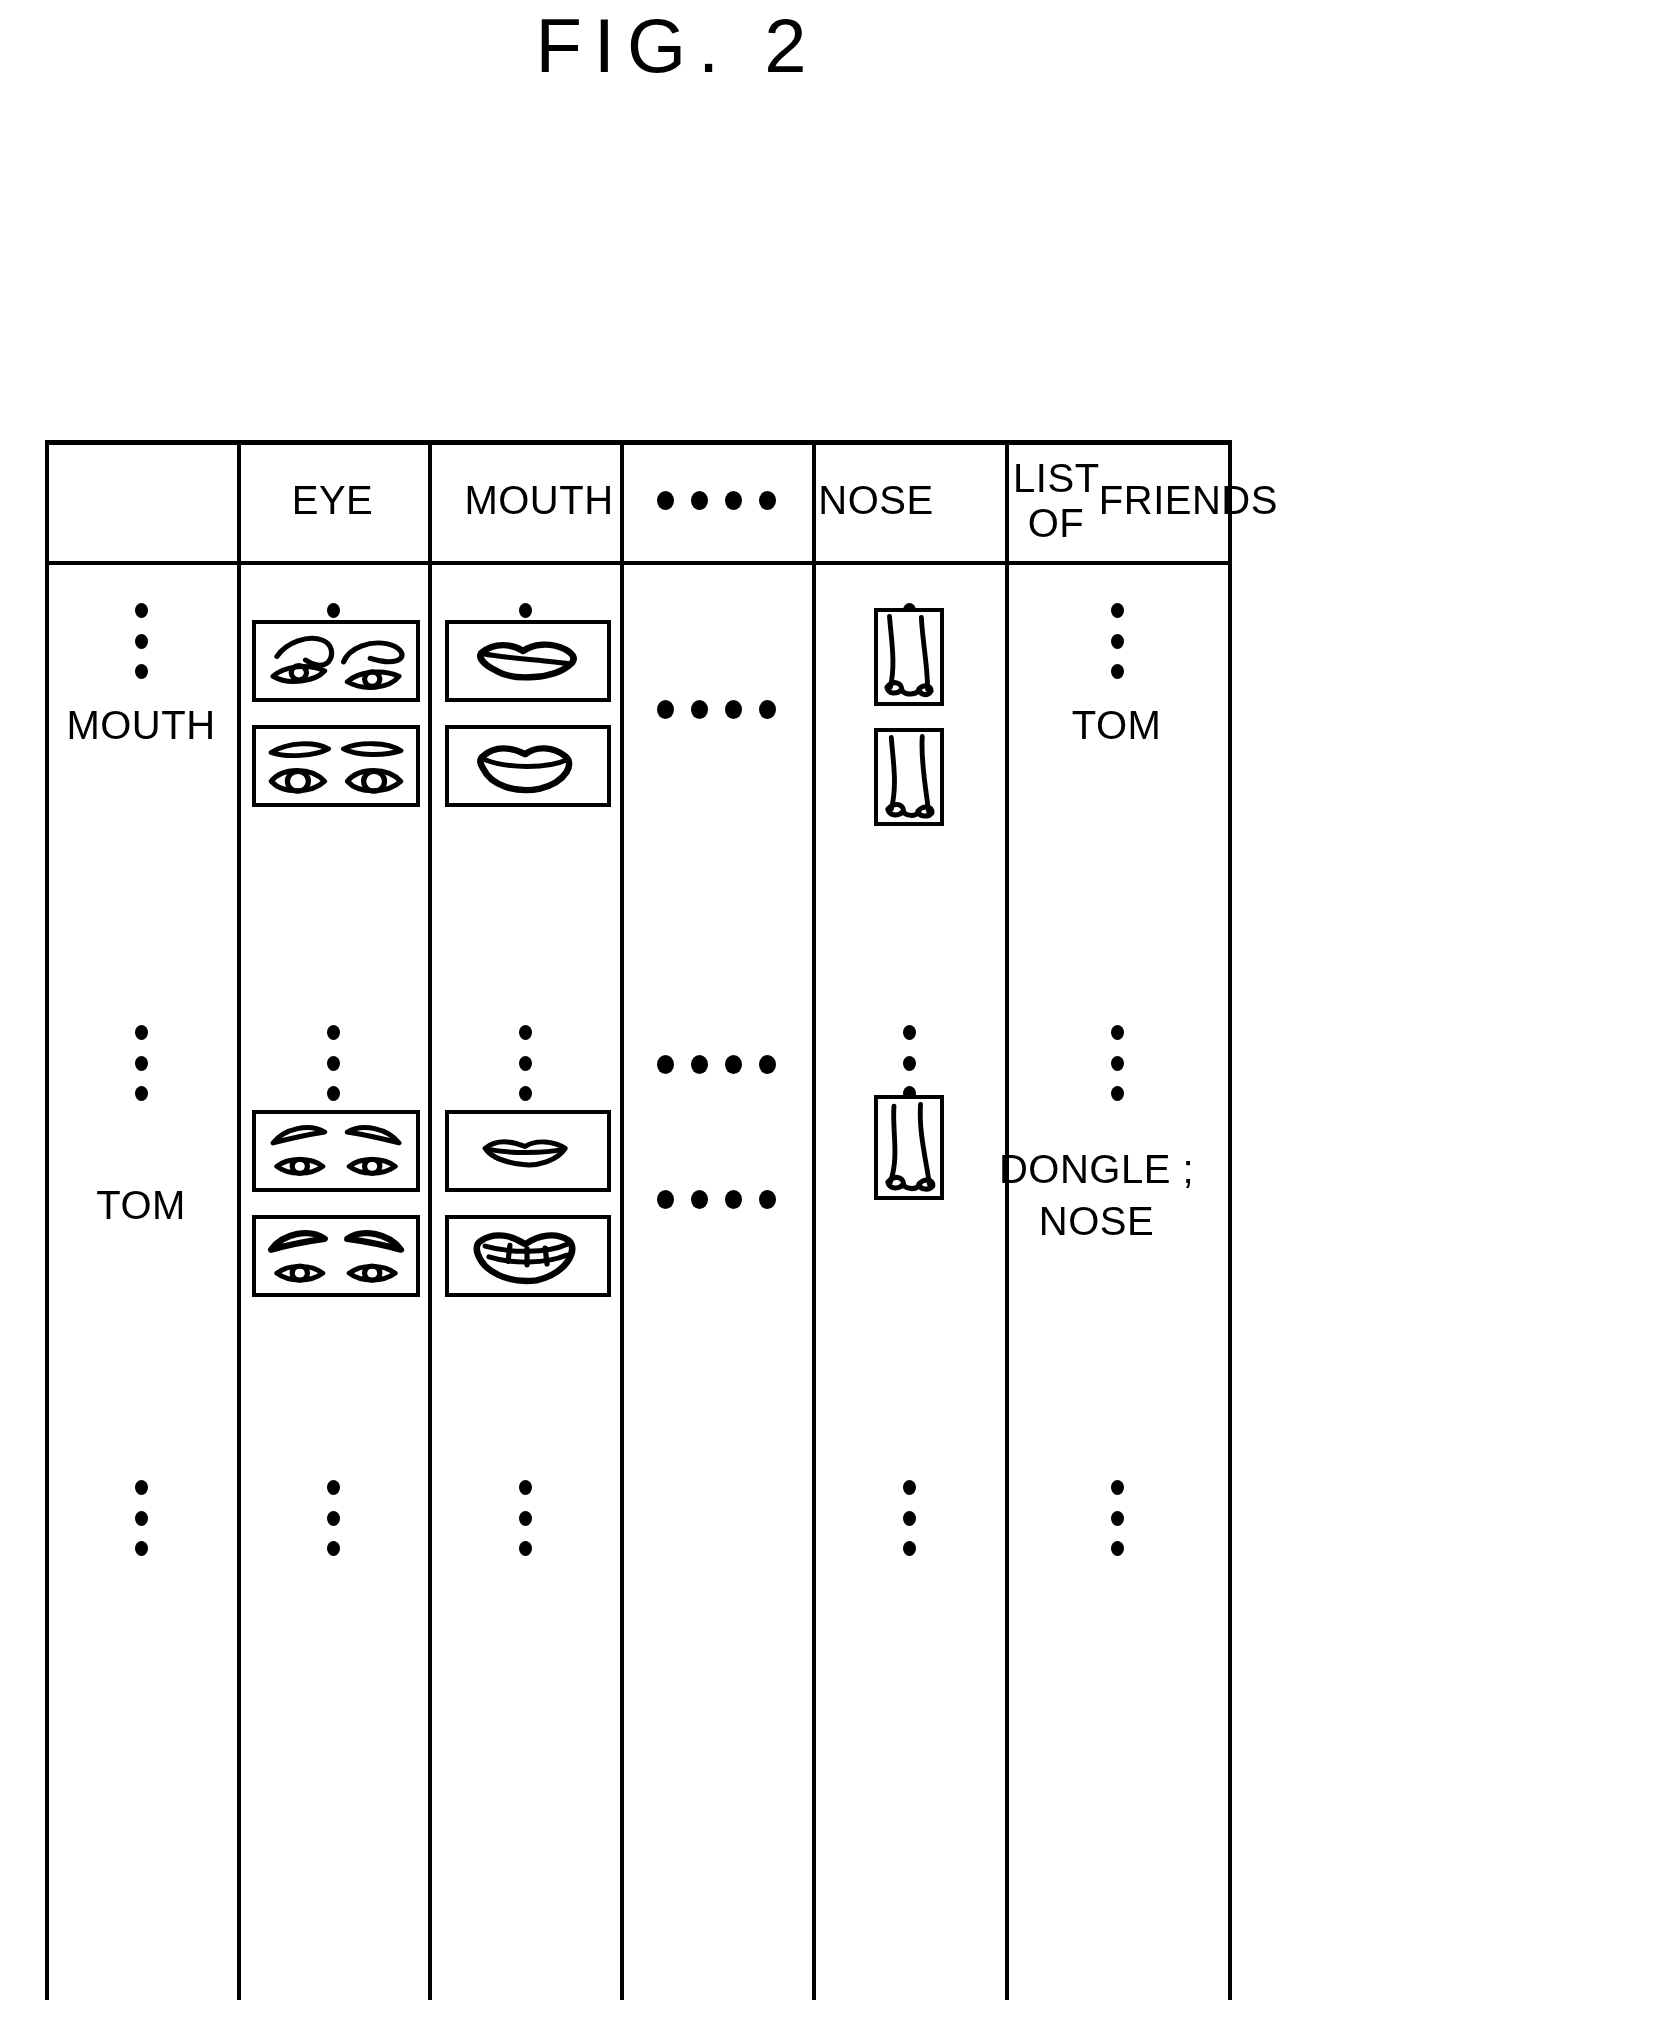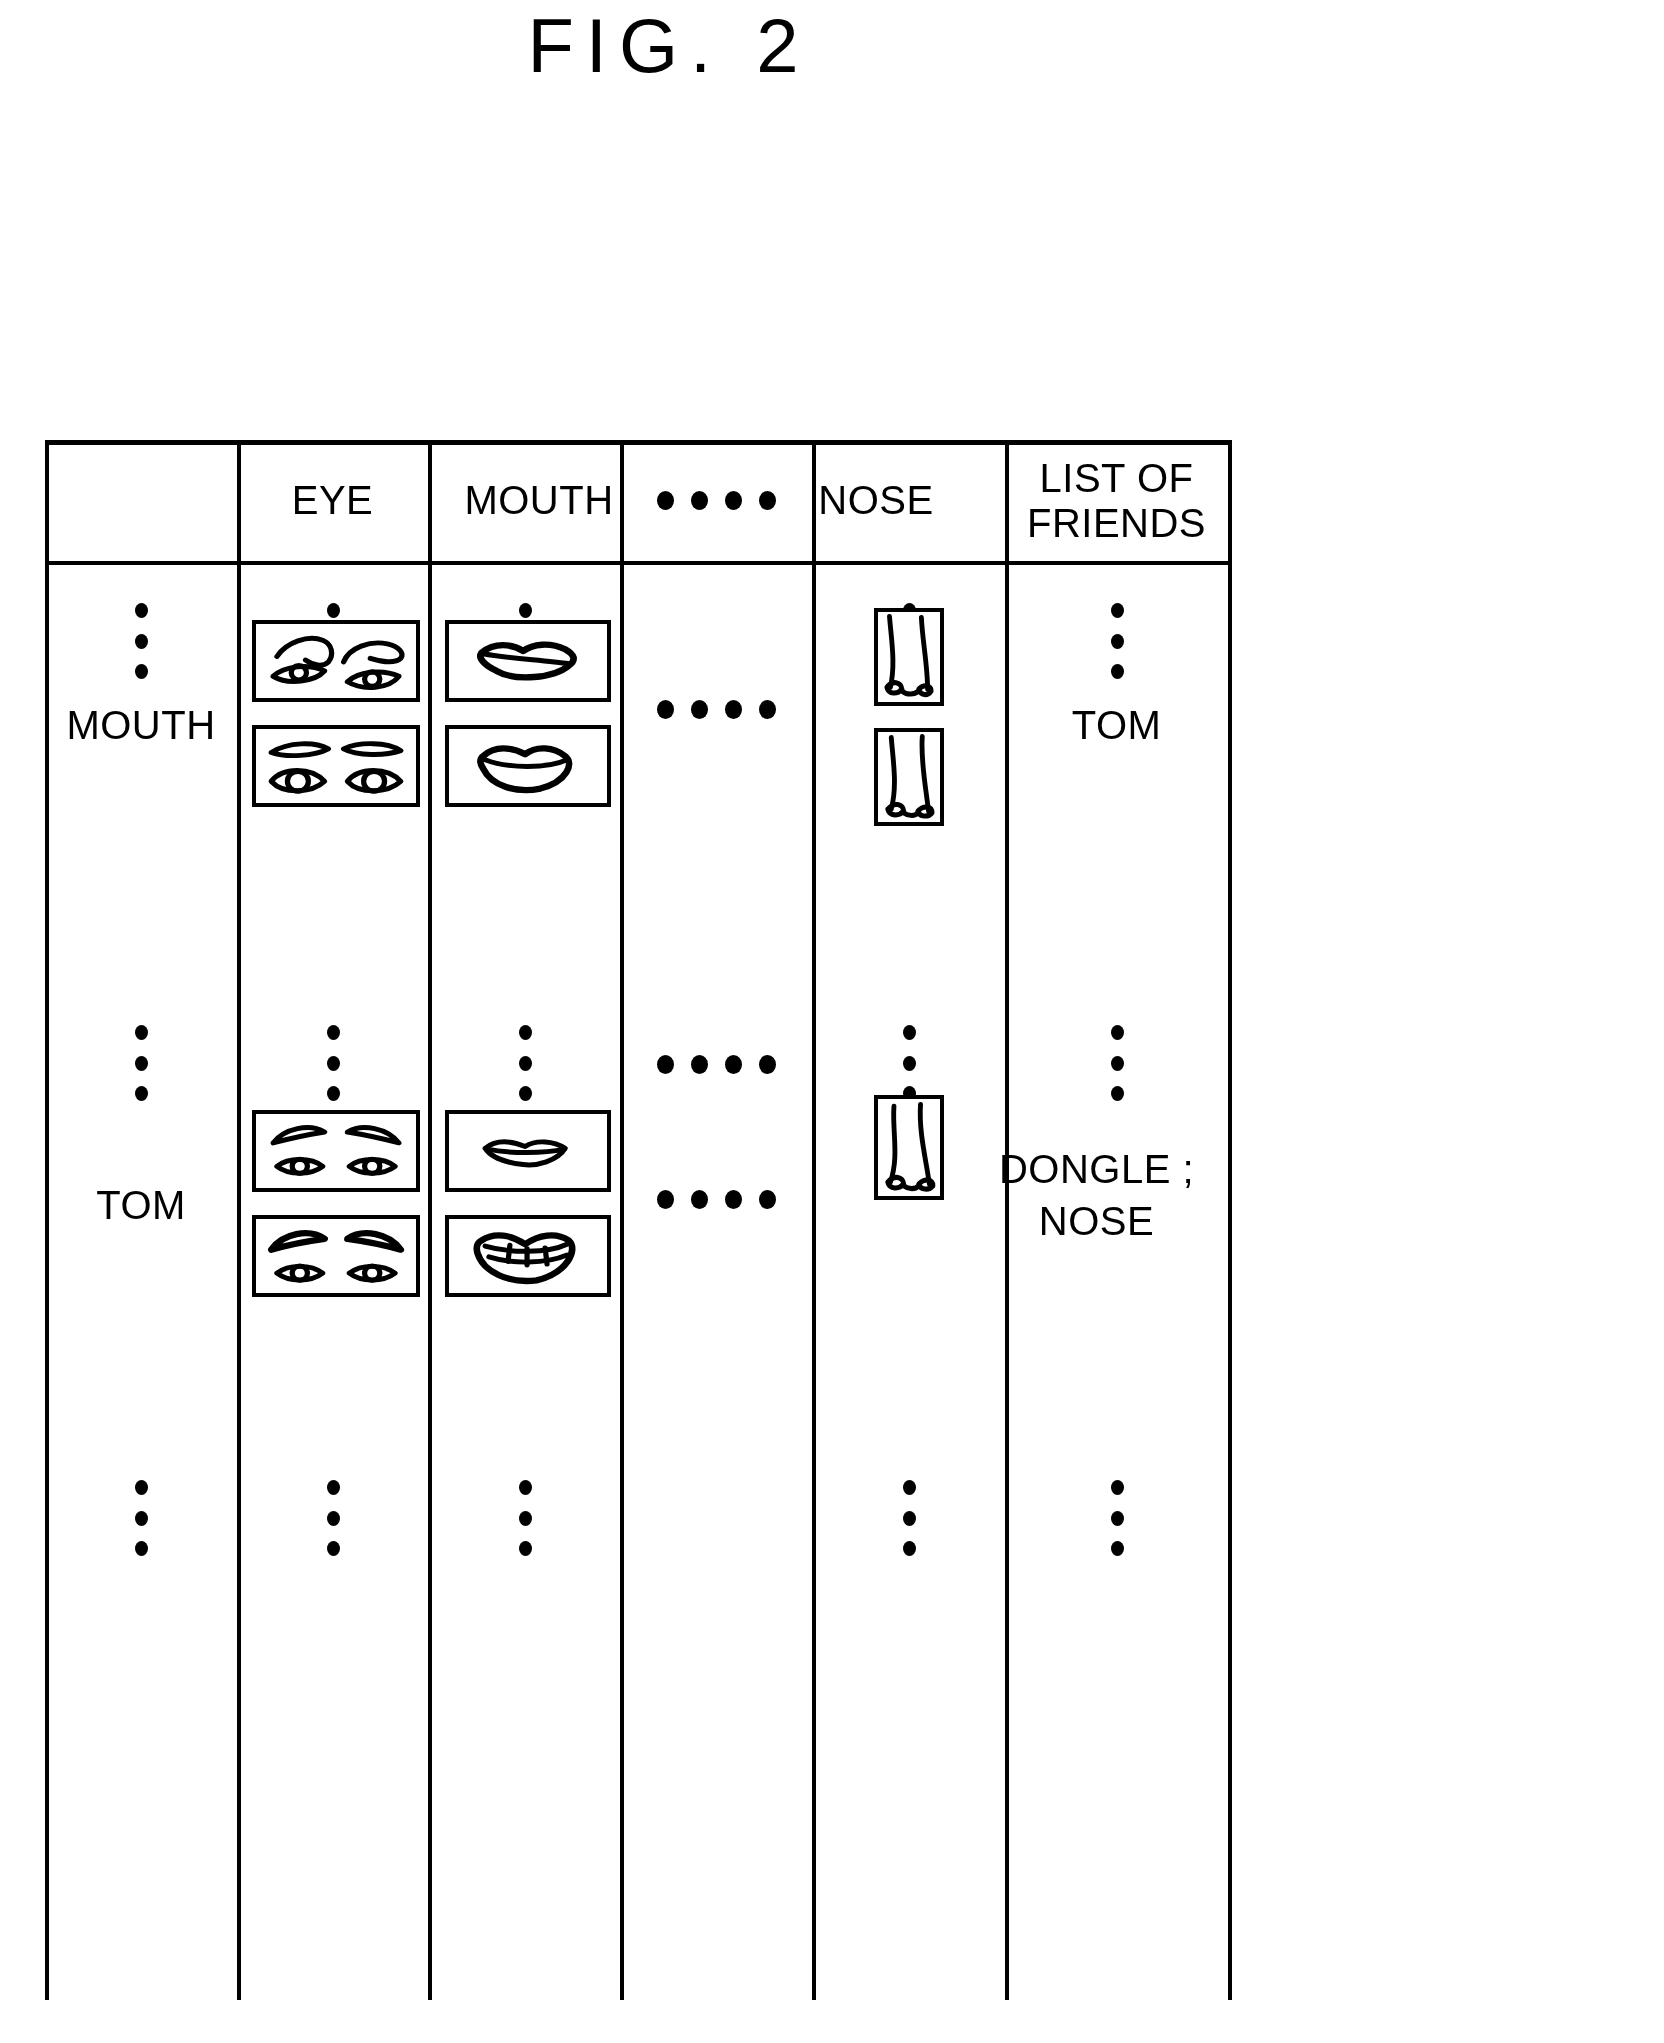--- a/index.html
+++ b/index.html
@@ -14,21 +14,21 @@
     position: relative;
     font-family: "Liberation Sans", sans-serif;
     color: #000000;
     overflow: hidden;
   }
 
   
   #fig-title {
     position: absolute;
     top: 8px;
-    left: 0;
+    left: 8px;
     width: 1338px;
     text-align: center;
     font-size: 76px;
     font-weight: 400;
     letter-spacing: 12px;
     line-height: 1.0;
     font-family: "Liberation Sans", sans-serif;
   }
 
   
@@ -166,21 +166,21 @@
 
   <div class="hdots" style="left:575px; width:192px; top:51px;">
     <i></i>
     <i></i>
     <i></i>
     <i></i>
   </div>
 
   <div class="hdr" style="left:735px;  width:192px;">NOSE</div>
 
-  <div class="hdr" style="left:960px;  width:223px; flex-direction:column;">
+  <div class="hdr" style="left:960px;  width:223px; flex-direction:row;padding-left:29px;">
     <span>LIST OF</span>
     <span>FRIENDS</span>
   </div>
 
   <div class="vdots" style="left:88px;  top:163px;">
     <i></i>
       <i></i>
       <i></i>
   </div>
   <div class="vdots" style="left:280px; top:163px;">

